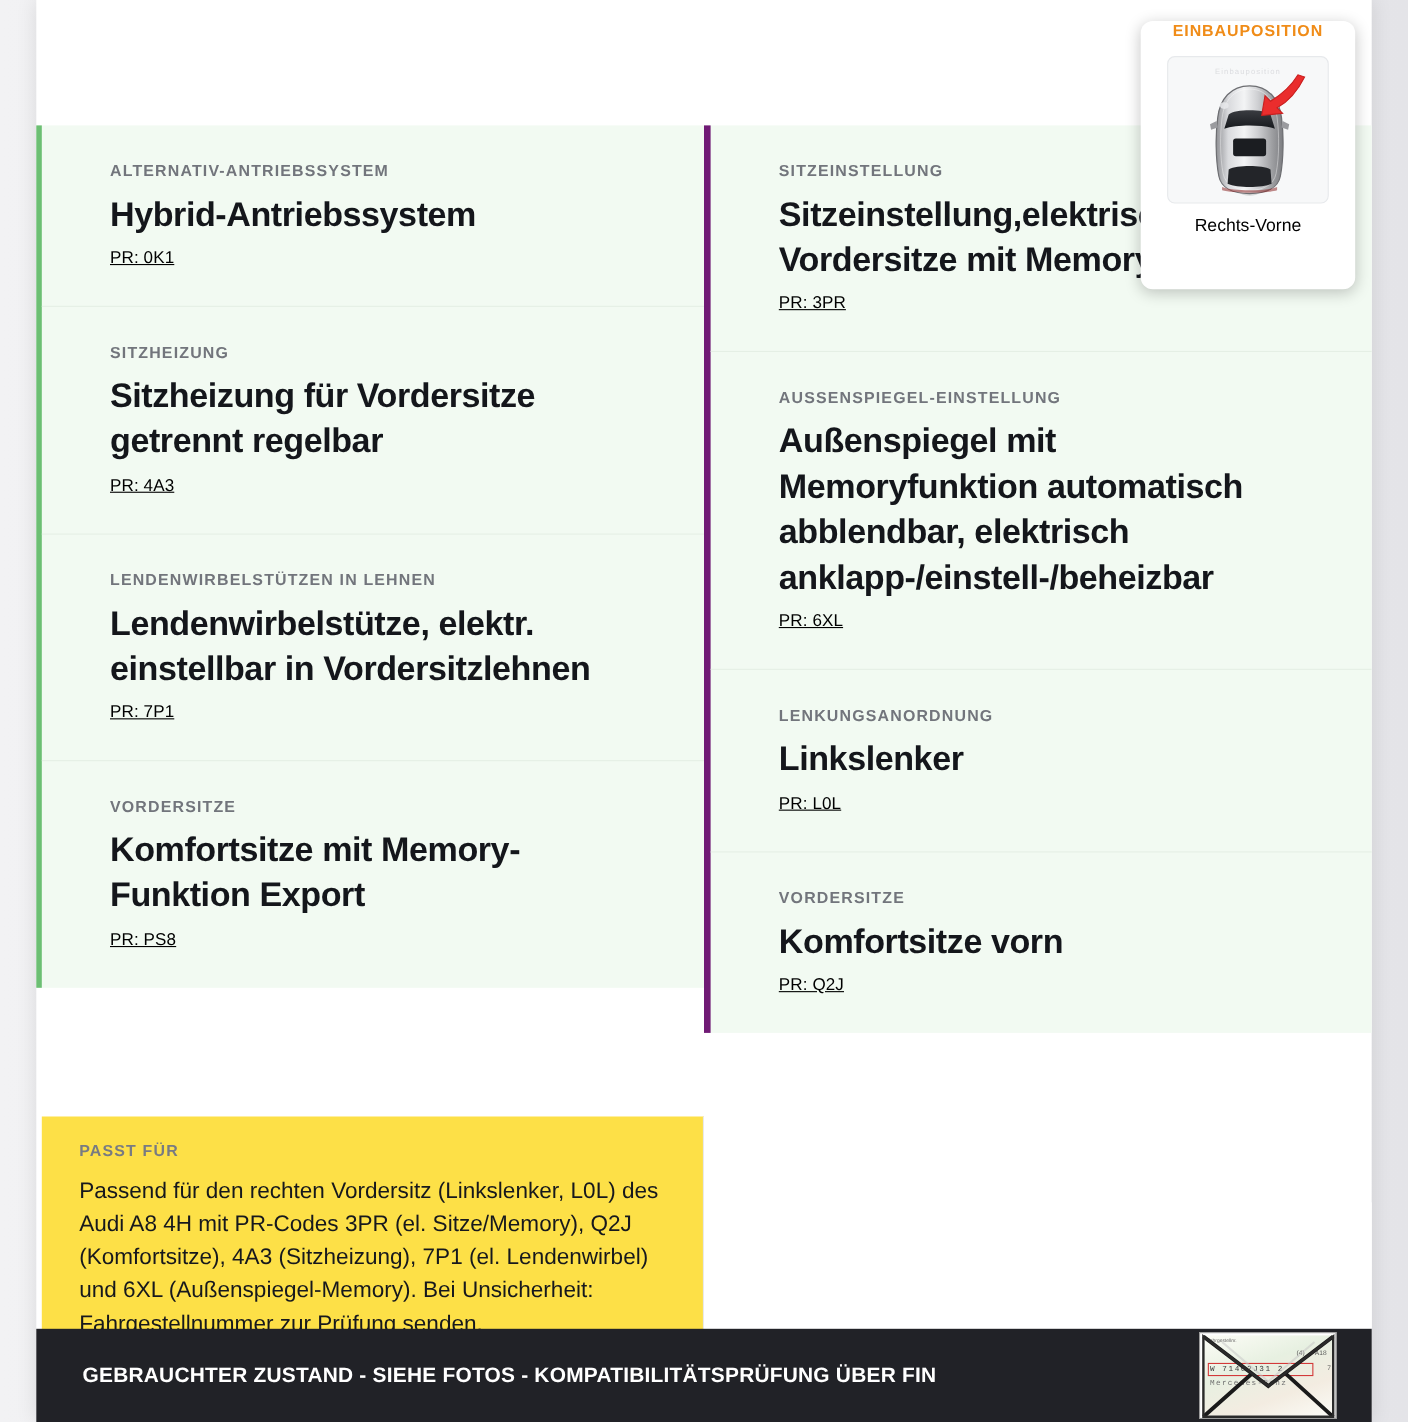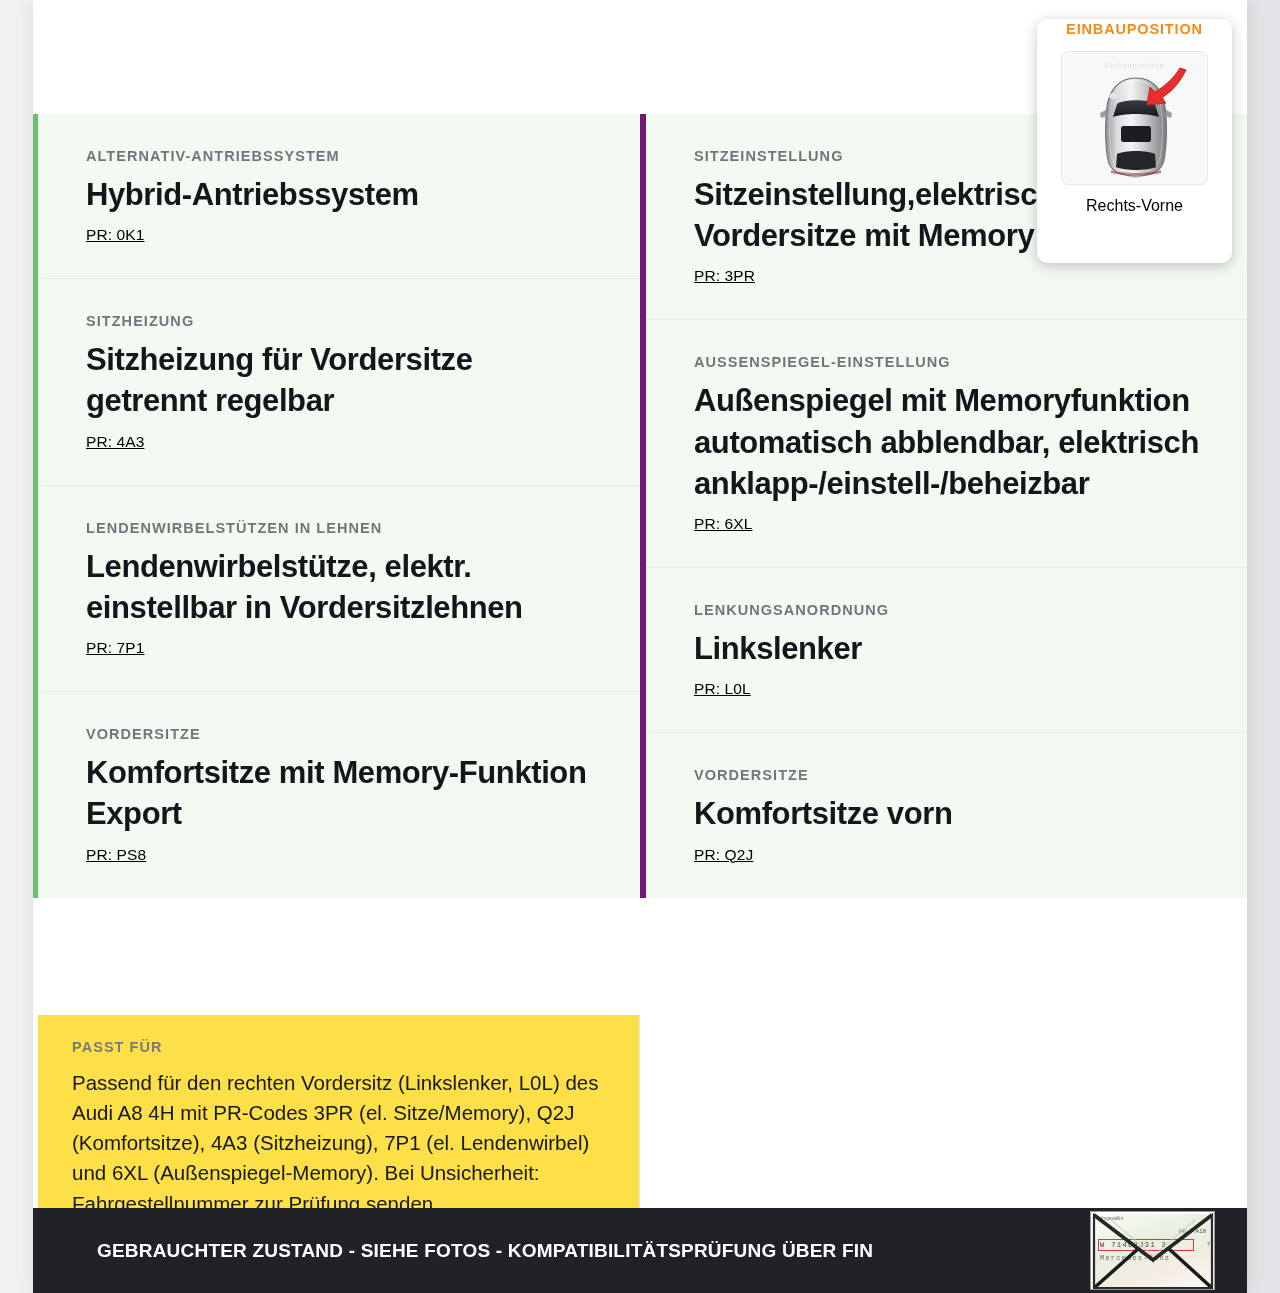--- a/index.html
+++ b/index.html
@@ -65,21 +65,21 @@
   .col-left {
     width: 607px;
     border-left: 5px solid #6cbf73;
   }
   .col-right {
     width: 607px;
     border-left: 6px solid #701a75;
   }
 
   .feature {
-    padding: 34px 46px 34px 48px;
+    padding: 34px 46px 34px 62px;
     border-bottom: 1px solid #e5efe5;
   }
   .feature:last-child { border-bottom: none; }
 
   .feature-cat {
     font-size: 14.5px;
     font-weight: bold;
     letter-spacing: 1.05px;
     color: #72757c;
     text-transform: uppercase;
@@ -191,21 +191,21 @@
     height: 85px;
     background: #212227;
     display: flex;
     align-items: center;
   }
   .footer-text {
     color: #ffffff;
     font-size: 19px;
     font-weight: bold;
     letter-spacing: 0.2px;
-    margin-left: 64px;
+    margin-left: 42px;
   }
   .footer-thumb {
     position: absolute;
     right: 32px;
     top: 3px;
     width: 125px;
     height: 79px;
     background: #ffffff;
     border: 1px solid #9a9a9a;
     overflow: hidden;

